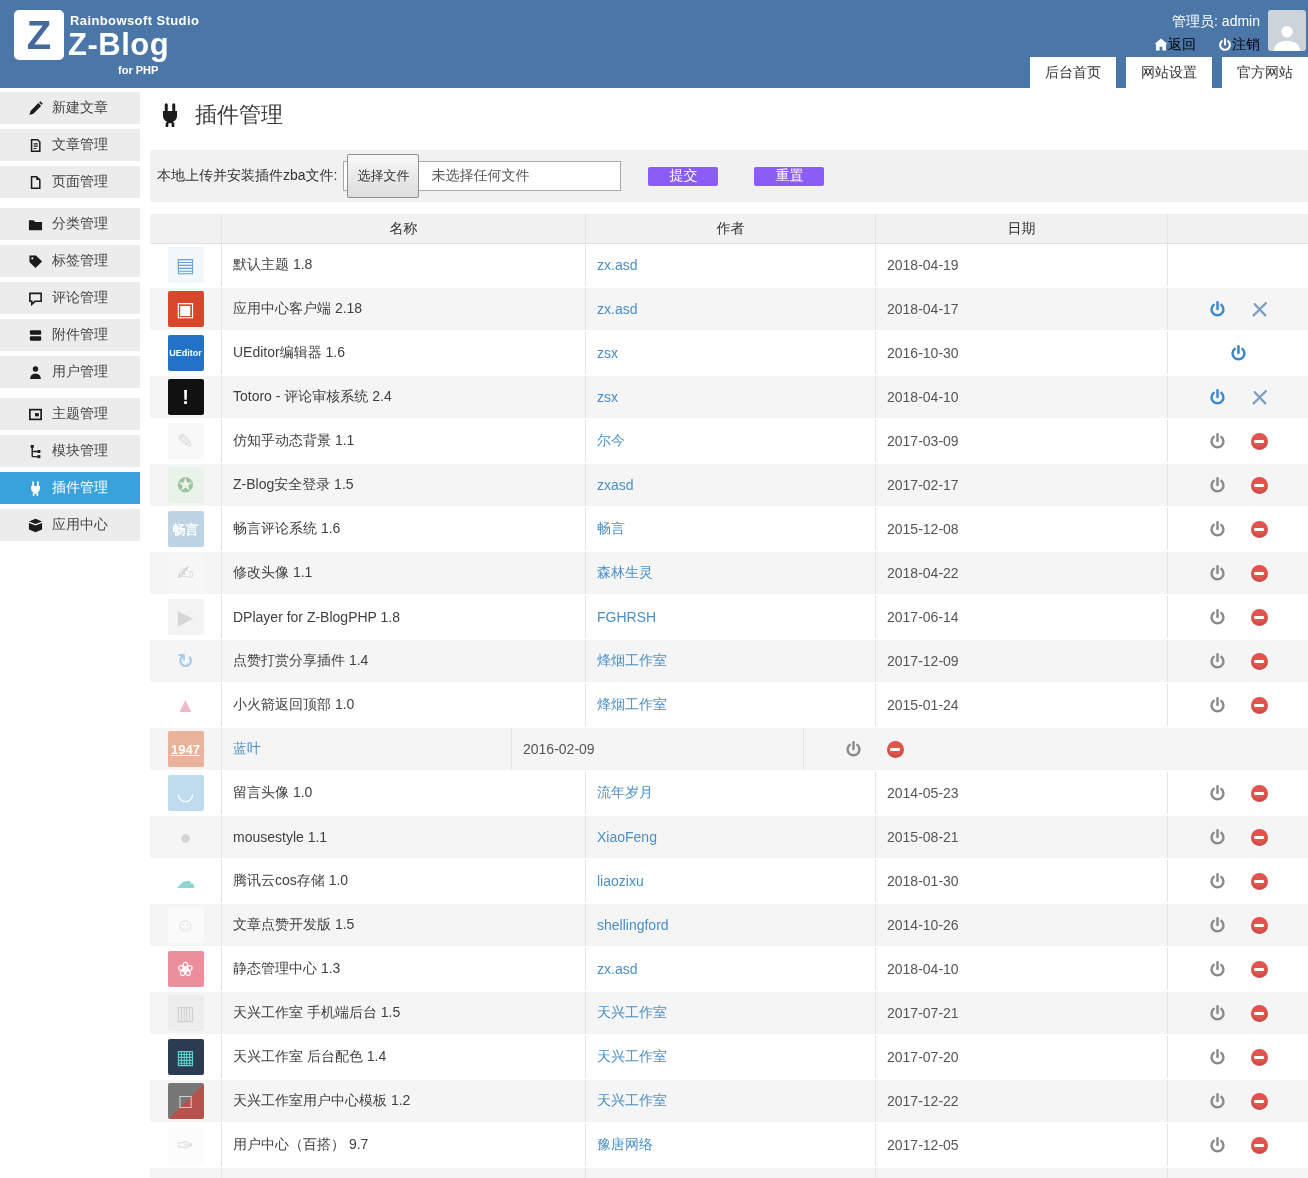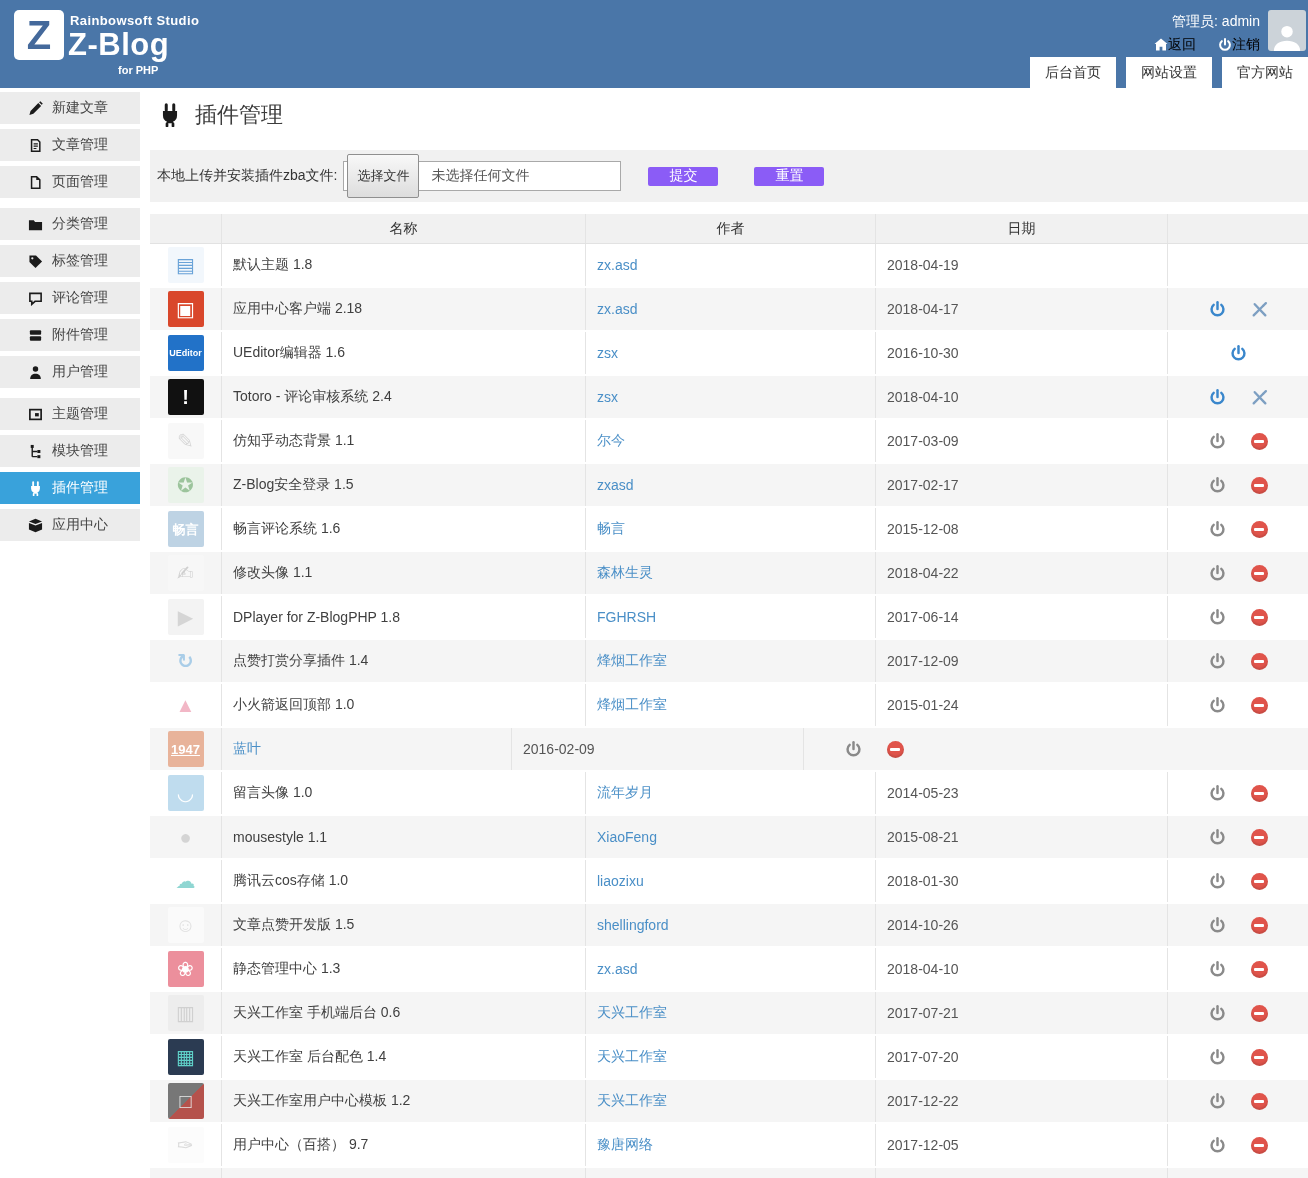--- a/index.html
+++ b/index.html
@@ -678,21 +678,21 @@
               <span class="act">
                 <span class="del-dot"></span>
               </span>
             </div>
           </div>
           <div class="trow">
             <div class="cell c-ico">
               <span class="picon" style="background: rgb(237, 237, 237); color: rgb(208, 208, 208); font-size: 20px;">▥</span>
             </div>
             <div class="cell c-name">
-              <span class="pname">天兴工作室 手机端后台 0.6</span>
+              <span class="pname">天兴工作室 手机端后台 1.5</span>
             </div>
             <div class="cell c-auth">
               <a class="pauthor">天兴工作室</a>
             </div>
             <div class="cell c-date">
               <span class="pdate">2017-07-21</span>
             </div>
             <div class="cell c-act">
               <span class="act">
                 <svg width="17" height="17" viewBox="0 0 16 16">

